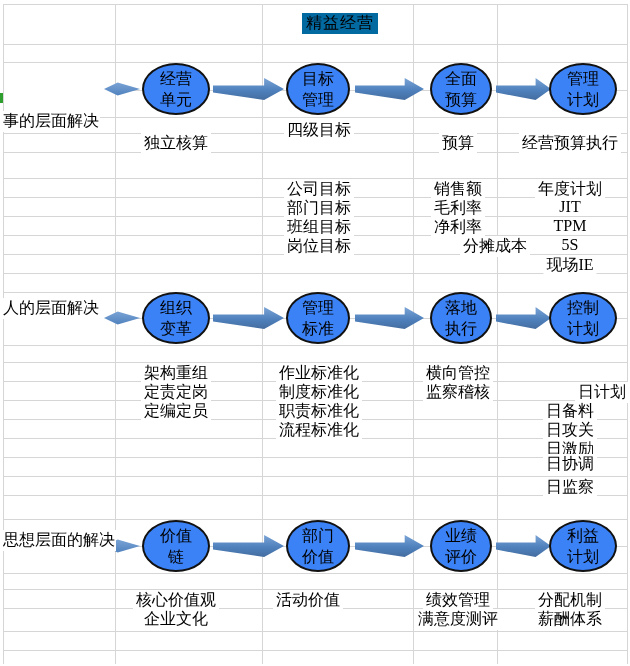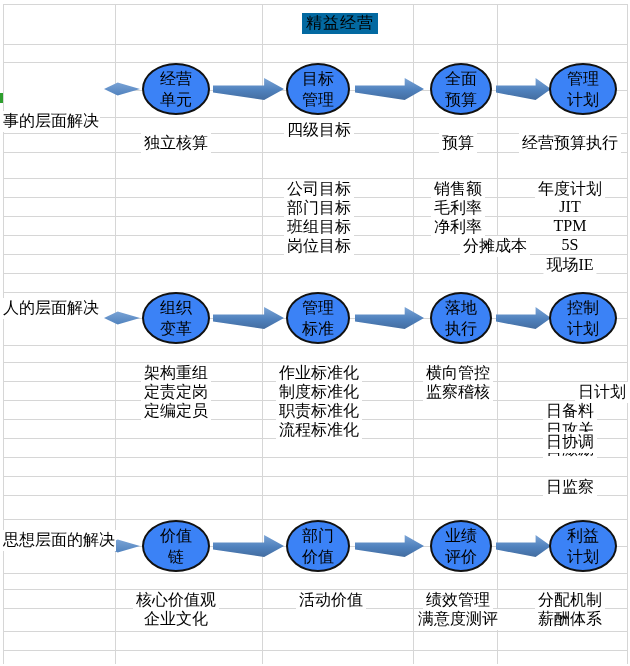--- a/index.html
+++ b/index.html
@@ -148,37 +148,37 @@
     <div class="cell-text" style="left: 458px; top: 363px;">横向管控</div>
     <div class="cell-text" style="left: 458px; top: 382px;">监察稽核</div>
     <div class="node" style="left: 549px; top: 292px; width: 68px; height: 52px;">
       <span>控制</span>
       <span>计划</span>
     </div>
     <div class="cell-text" style="left: 570px; top: 382px; margin-left: 32px;">日计划</div>
     <div class="cell-text" style="left: 570px; top: 401px;">日备料</div>
     <div class="cell-text" style="left: 570px; top: 420px;">日攻关</div>
     <div class="cell-text" style="left: 570px; top: 439px;">日激励</div>
-    <div class="cell-text" style="left: 570px; top: 432px;">日协调</div>
+    <div class="cell-text" style="left: 570px; top: 454px;">日协调</div>
     <div class="cell-text" style="left: 570px; top: 477px;">日监察</div>
     <div class="flow-label" style="left: 2px; top: 530px;">思想层面的解决</div>
     <div class="diamond" style="left: 104px; top: 539px; width: 36px; height: 14px;"></div>
     <div class="node" style="left: 142px; top: 520px; width: 68px; height: 52px;">
       <span>价值</span>
       <span>链</span>
     </div>
     <div class="arrow" style="left: 213px; top: 535px; width: 71px; height: 22px;"></div>
     <div class="cell-text" style="left: 176px; top: 590px;">核心价值观</div>
     <div class="cell-text" style="left: 176px; top: 609px;">企业文化</div>
     <div class="node" style="left: 286px; top: 520px; width: 64px; height: 52px;">
       <span>部门</span>
       <span>价值</span>
     </div>
     <div class="arrow" style="left: 355px; top: 535px; width: 69px; height: 22px;"></div>
-    <div class="cell-text" style="left: 331px; top: 590px;">活动价值</div>
+    <div class="cell-text" style="left: 308px; top: 590px;">活动价值</div>
     <div class="node" style="left: 430px; top: 520px; width: 62px; height: 52px;">
       <span>业绩</span>
       <span>评价</span>
     </div>
     <div class="arrow" style="left: 496px; top: 535px; width: 55px; height: 22px;"></div>
     <div class="cell-text" style="left: 458px; top: 590px;">绩效管理</div>
     <div class="cell-text" style="left: 458px; top: 609px;">满意度测评</div>
     <div class="node" style="left: 549px; top: 520px; width: 68px; height: 52px;">
       <span>利益</span>
       <span>计划</span>

